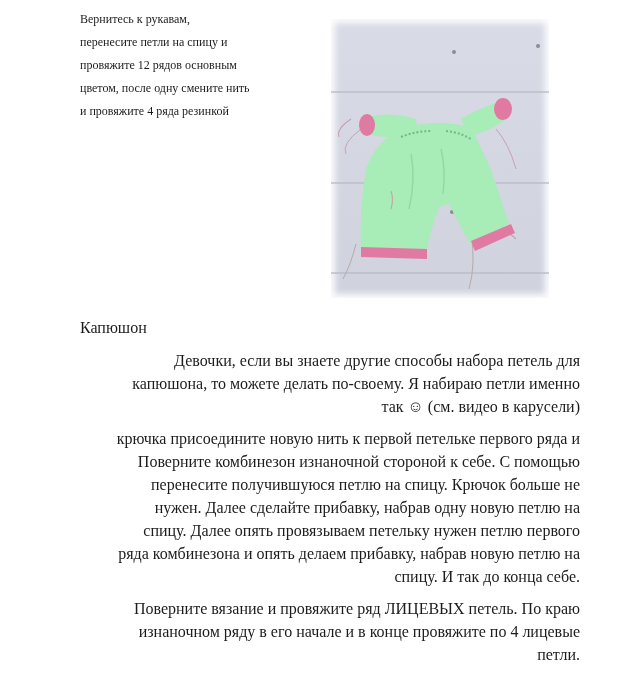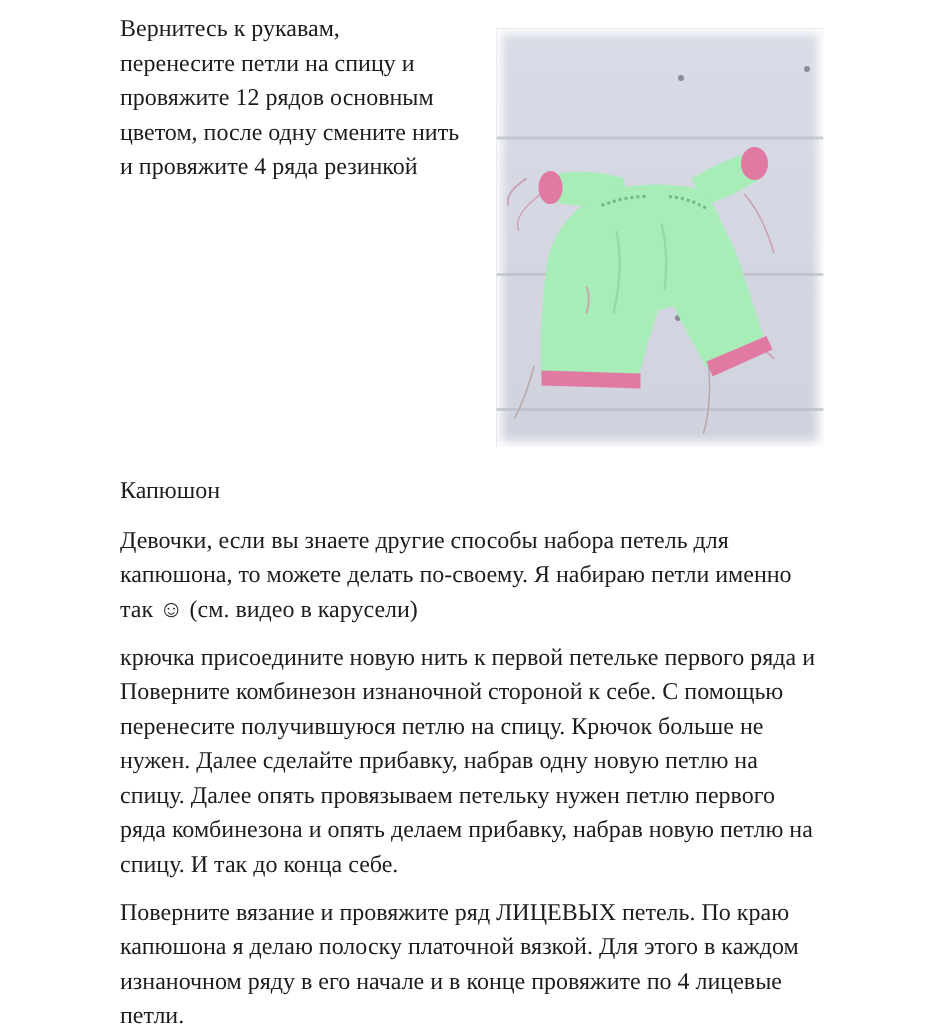--- a/index.html
+++ b/index.html
@@ -5,21 +5,21 @@
   html, body { margin: 0; padding: 0; }
   body {
     width: 632px; height: 690px; overflow: hidden;
     background: #ffffff;
     font-family: "Liberation Serif", "DejaVu Serif", serif;
     color: #1c1c1c;
     position: relative;
   }
   .intro {
     position: absolute; left: 80px; top: 8px; width: 250px;
-    font-size: 16px; line-height: 23px;
+    font-size: 12px; line-height: 23px;
   }
   .intro p { margin: 0; }
   .intro .ln { display: block; white-space: nowrap; }
   .photo-wrap {
     position: absolute; left: 326px; top: 14px; width: 228px; height: 290px;
     filter: blur(0.4px);
   }
   .photo {
     position: absolute; left: 5px; top: 5px; width: 218px; height: 279px;
     background: linear-gradient(180deg, #d9dce6 0%, #d4d7e2 50%, #d0d3de 100%);
@@ -30,21 +30,21 @@
   .nail { position: absolute; width: 4px; height: 4px; border-radius: 50%; background: #8a8d98; }
   .garment { position: absolute; left: 0; top: 0; width: 218px; height: 279px; }
   .content {
     position: absolute; left: 80px; top: 316px; width: 500px;
     font-size: 16px; line-height: 23px;
   }
   .content h2 {
     margin: 0 0 10px 0; font-size: 16px; font-weight: normal; line-height: 23px;
   }
   .content p { margin: 0 0 9px 0; }
-  .content .ln { display: block; white-space: nowrap; }
+  .content .ln { display: block; white-space: nowrap; text-align: right; }
 </style>
 </head>
 <body>
 
 <div class="intro">
   <p>
     <span class="ln">Вернитесь к рукавам,</span>
     <span class="ln">перенесите петли на спицу и</span>
     <span class="ln">провяжите 12 рядов основным</span>
     <span class="ln">цветом, после одну смените нить</span>
@@ -101,17 +101,16 @@
     <span class="ln">крючка присоедините новую нить к первой петельке первого ряда и</span>
     <span class="ln">Поверните комбинезон изнаночной стороной к себе. С помощью</span>
     <span class="ln">перенесите получившуюся петлю на спицу. Крючок больше не</span>
     <span class="ln">нужен.  Далее сделайте прибавку, набрав одну новую петлю на</span>
     <span class="ln">спицу. Далее опять провязываем петельку нужен петлю первого</span>
     <span class="ln">ряда комбинезона и опять делаем прибавку, набрав новую петлю на</span>
     <span class="ln">спицу. И так до конца себе.</span>
   </p>
   <p>
     <span class="ln">Поверните вязание и провяжите ряд ЛИЦЕВЫХ петель. По краю</span>
-    <span class="ln">капюшона я делаю полоску платочной вязкой. Для этого в каждом</span>
     <span class="ln">изнаночном ряду в его начале и в конце провяжите по 4 лицевые</span>
     <span class="ln">петли.</span>
   </p>
 </div>
 
 </body></html>

